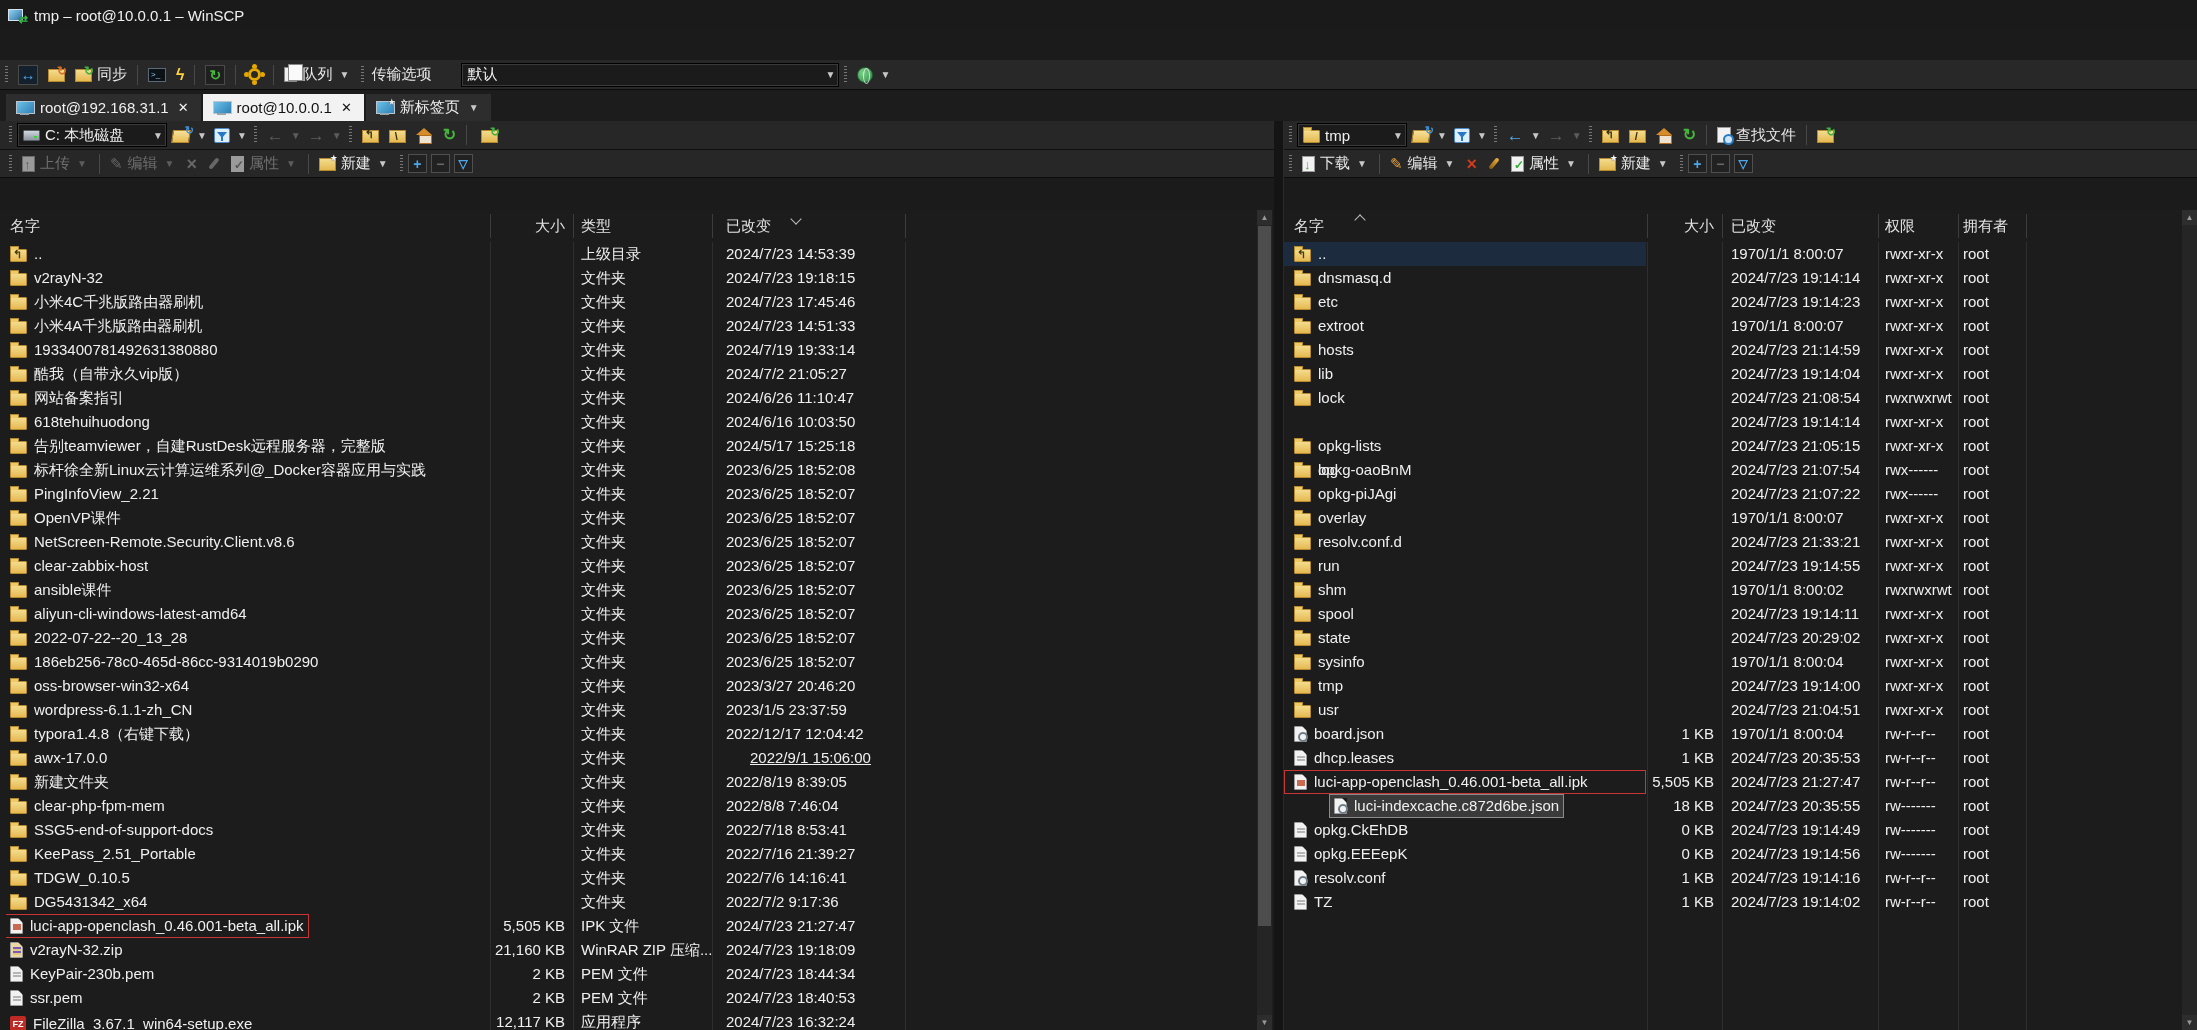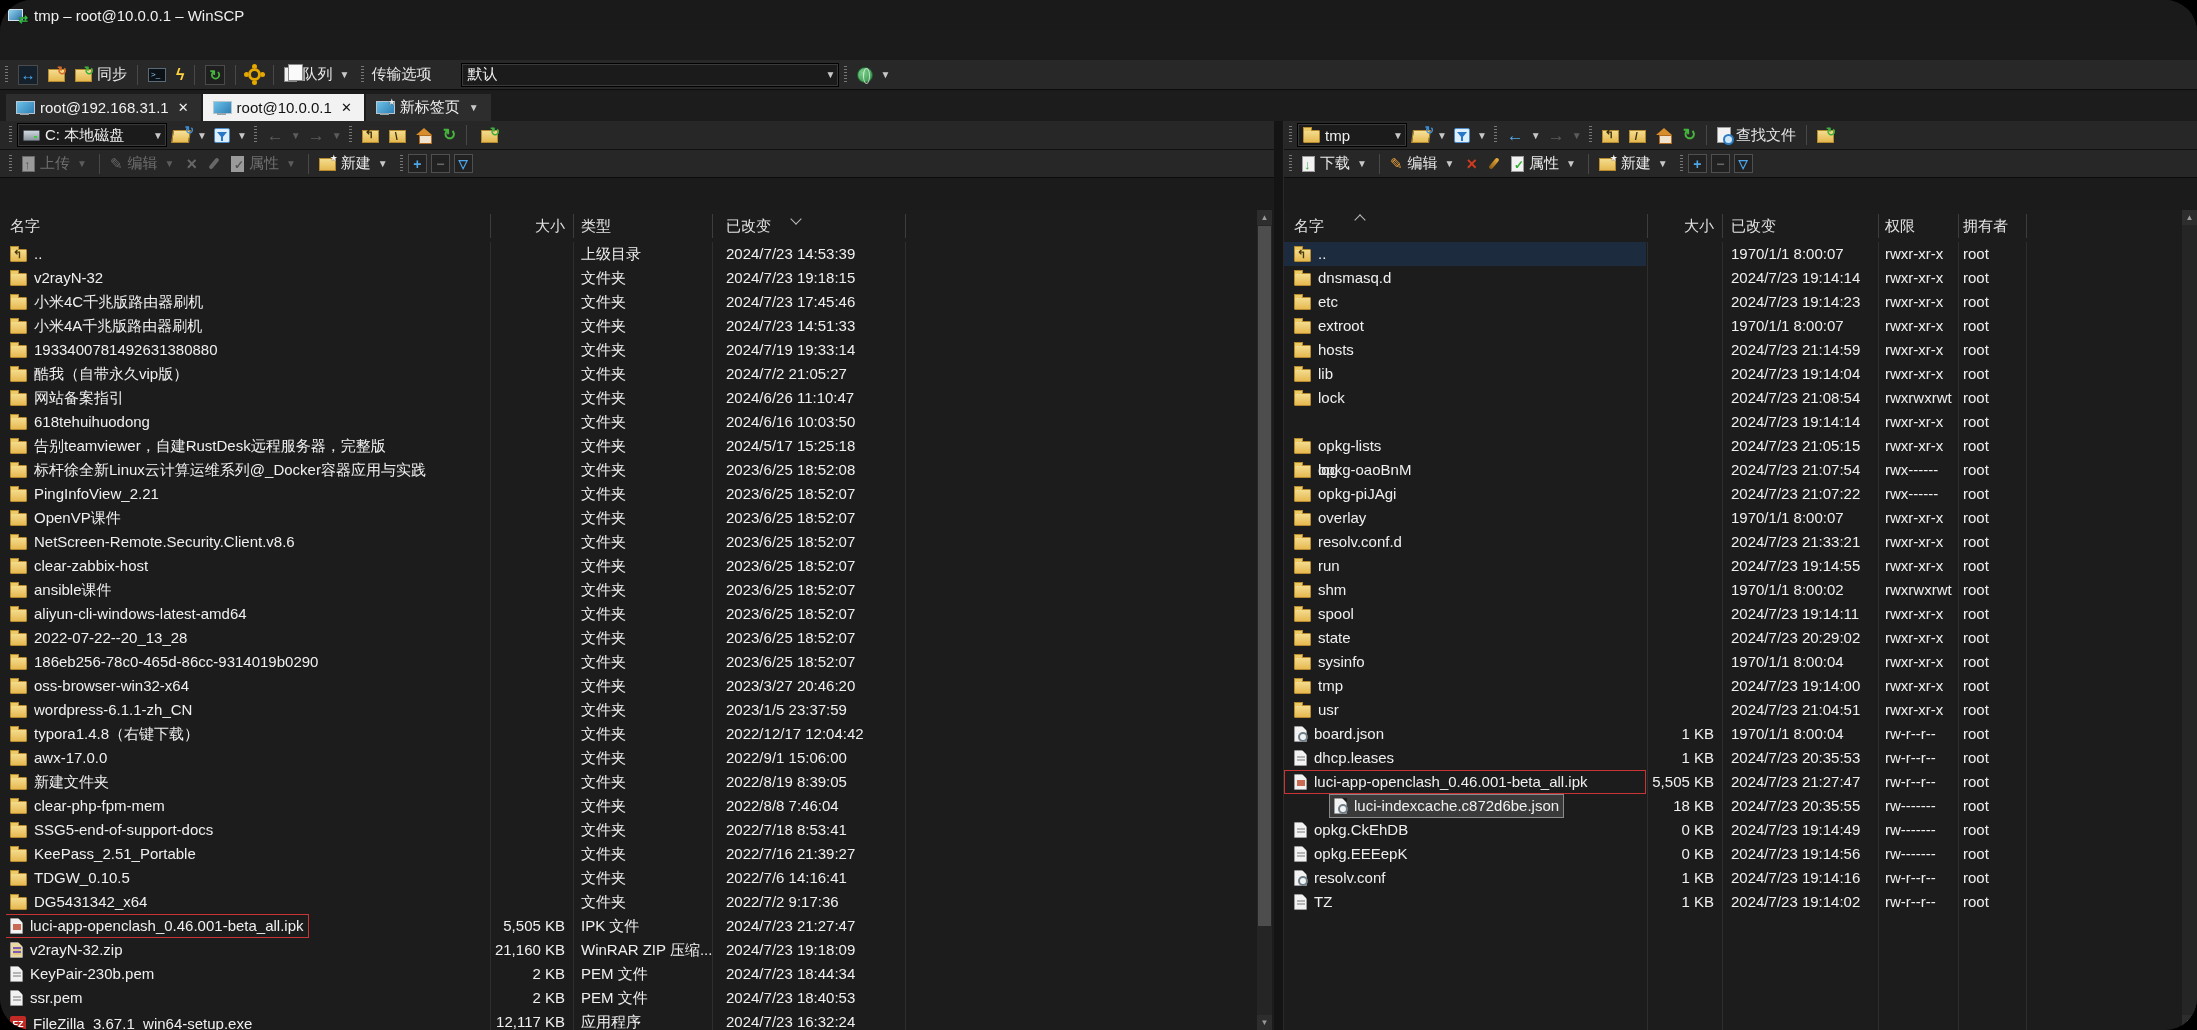--- a/index.html
+++ b/index.html
@@ -1,18 +1,18 @@
 <!DOCTYPE html>
 <html><head>
 <meta charset="utf-8">
 <style>
   * { margin:0; padding:0; box-sizing:border-box; }
   html,body { background:#000; }
   body { font-family:"Liberation Sans", sans-serif; }
-  .window { position:relative; width:2197px; height:1030px; background:#1b1b1b; overflow:hidden; color:#e8e8e8; font-size:15px;border-radius:32px; }
+  .window { position:relative; width:2197px; height:1030px; background:#1b1b1b; overflow:hidden; color:#e8e8e8; font-size:15px; }
 
   
   .titlebar { position:absolute; left:0; top:0; right:0; height:30px; background:#1a1a1a; display:flex; align-items:center; padding-left:8px; gap:8px; }
   .titlebar .title { color:#f0f0f0; }
 
   
   .menubar { position:absolute; left:0; top:30px; right:0; height:30px; background:#000; display:flex; align-items:center; gap:4px; padding-left:4px; }
   .menu-item { padding:4px 10px; color:#f0f0f0; cursor:default; }
 
   
@@ -597,21 +597,21 @@
           <span class="cell" style="left:581px; width:140px;">文件夹</span>
           <span class="cell" style="left:726px; width:165px;">2022/12/17 12:04:42</span>
         </div>
         <div class="frow">
           <span class="cell" style="left:6px; right:0;"><span class="name-wrap">
               <span class="ico ico-folder"></span>
               <span>awx-17.0.0</span>
             </span></span>
           <span class="cell r" style="left:473px; width:92px;"></span>
           <span class="cell" style="left:581px; width:140px;">文件夹</span>
-          <span class="cell" style="left:726px; width:165px;">2022/9/1 15:06:00</span>
+          <span class="cell" style="left:750px; width:165px;text-decoration:underline;">2022/9/1 15:06:00</span>
         </div>
         <div class="frow">
           <span class="cell" style="left:6px; right:0;"><span class="name-wrap">
               <span class="ico ico-folder"></span>
               <span>新建文件夹</span>
             </span></span>
           <span class="cell r" style="left:473px; width:92px;"></span>
           <span class="cell" style="left:581px; width:140px;">文件夹</span>
           <span class="cell" style="left:726px; width:165px;">2022/8/19 8:39:05</span>
         </div>

